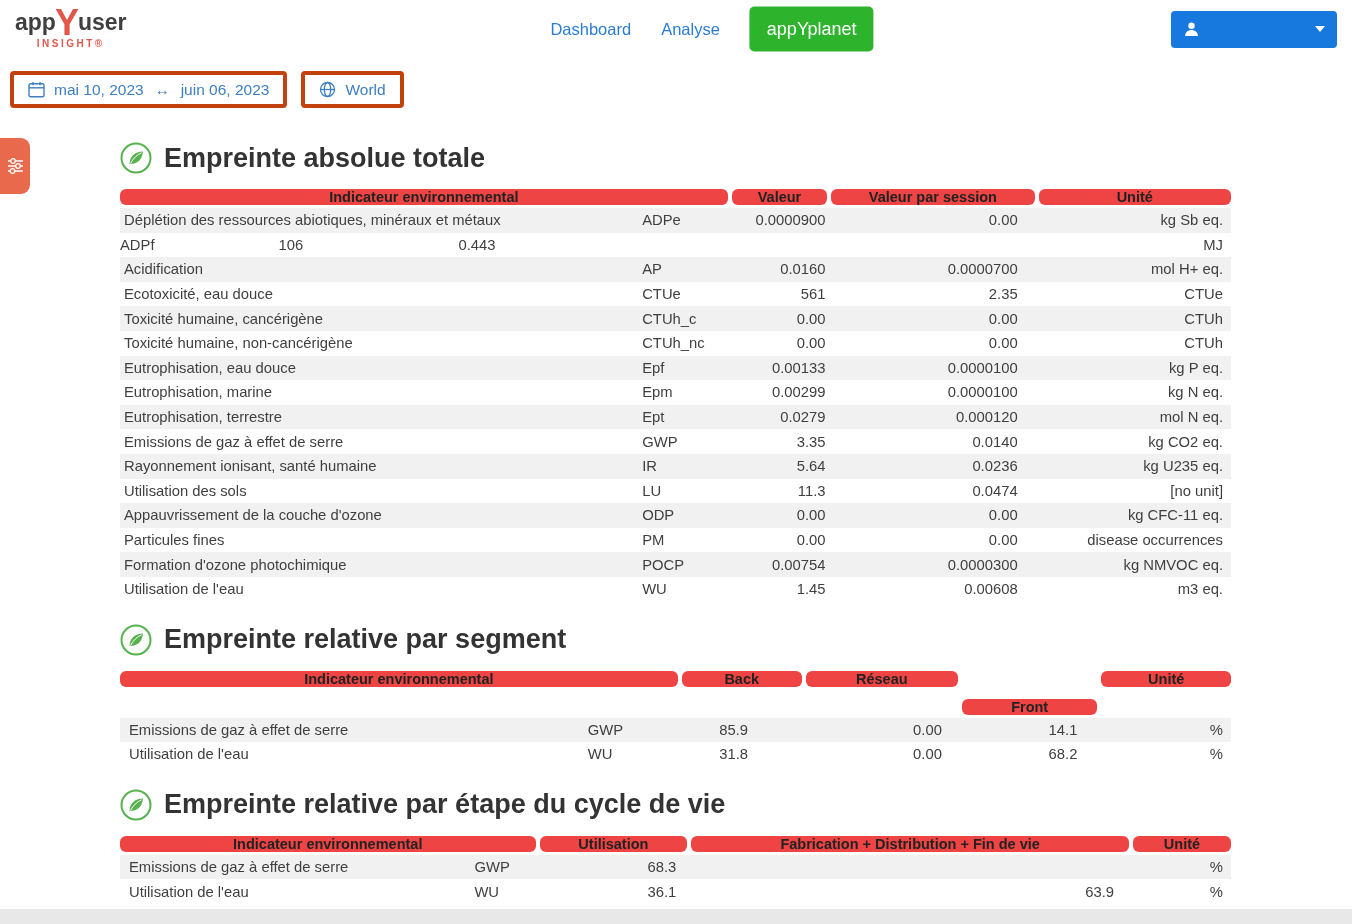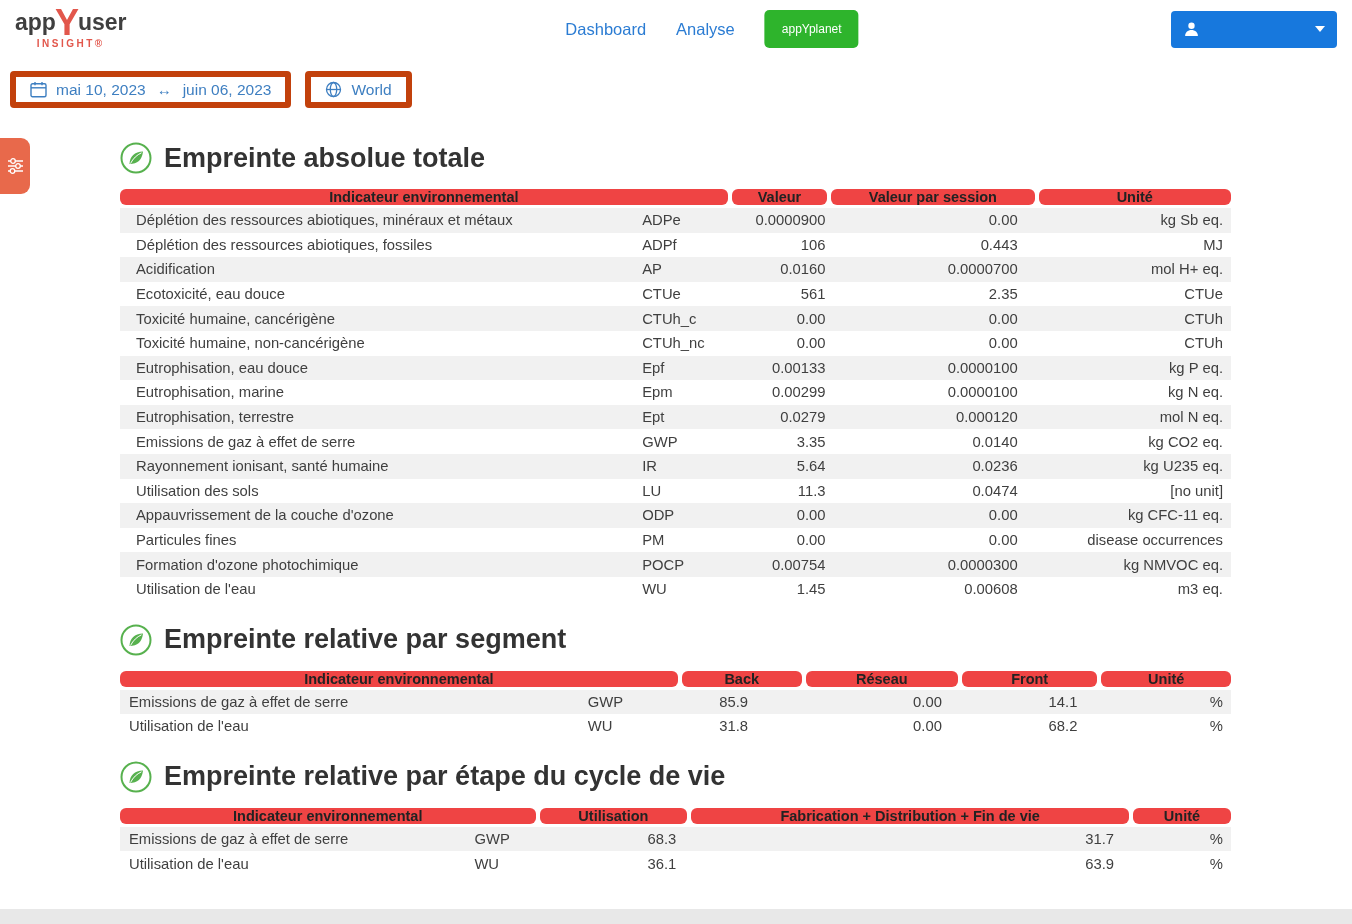--- a/index.html
+++ b/index.html
@@ -11,48 +11,48 @@
   }
   
   .navbar { height: 58px; display: flex; align-items: center; padding: 0 15px; position: relative; background:#fff; }
   .logo { display: flex; flex-direction: column; cursor: pointer; align-items: center; }
   .logo-line { display: flex; align-items: center; line-height: 1; }
   .lg-app, .lg-user { font-weight: 700; font-size: 23px; color: #3f3f3f; }
   .lg-y { font-weight: 700; font-size: 36px; color: #e2574c; line-height: 0.75; margin: 0 -1px; }
   .lg-sub { color: #e2574c; font-size: 10px; letter-spacing: 2.5px; font-weight: 700; text-align: right; margin-top: 2px; }
   .nav-center { position: absolute; left: calc(50% + 36px); top: 50%; transform: translate(-50%,-50%); display: flex; align-items: center; gap: 30px; }
   .nav-link { color: #2b7cd3; font-size: 16.5px; cursor: pointer; text-decoration: none; }
-  .planet-btn { background: #2eb42c; color: #fff; border: none; border-radius: 5px; padding: 12px 17px; font-size: 12px; cursor: pointer; font-family: inherit; }
+  .planet-btn { background: #2eb42c; color: #fff; border: none; border-radius: 5px; padding: 12px 17px; font-size: 18px; cursor: pointer; font-family: inherit; }
   .user-btn { margin-left: auto; width: 166px; height: 37px; background: #1778dd; border: none; border-radius: 4px; display: flex; align-items: center; justify-content: space-between; padding: 0 12px; cursor: pointer; }
   .caret-down { width: 0; height: 0; border-left: 5px solid transparent; border-right: 5px solid transparent; border-top: 6px solid #fff; }
   
   .filterbar { padding: 13px 0 12px 10px; display: flex; gap: 14px; align-items: center; background:#fff; }
-  .filter-btn { display: inline-flex; align-items: center; gap: 9px; height: 37px; padding: 0 14px; background: #fff; border: 6px solid #c2410c; border-radius: 4px; color: #3e7fc1; font-size: 15.5px; cursor: pointer; font-family: inherit; }
+  .filter-btn { display: inline-flex; align-items: center; gap: 9px; height: 37px; padding: 0 14px; background: #fff; border: 4px solid #c2410c; border-radius: 4px; color: #3e7fc1; font-size: 15.5px; cursor: pointer; font-family: inherit; }
   .arrow-span { color: #3e7fc1; font-size: 15px; padding: 0 2px; }
   
   .side-tab { position: absolute; left: 0; top: 138px; width: 30px; height: 56px; background: #e8694b; border-radius: 0 9px 9px 0; display: flex; align-items: center; justify-content: center; cursor: pointer; }
   
   .main { margin-left: 120px; width: 1111px; }
   .section-title { display: flex; align-items: center; gap: 12px; margin: 22px 0 15px; font-size: 27px; font-weight: 700; color: #333; }
   .leaf-badge { flex: 0 0 auto; display: flex; }
   
   .thead { display: flex; gap: 4px; margin-bottom: 3px; }
   .th { background: #ef4444; border-radius: 6px; height: 16px; display: flex; align-items: center; justify-content: center; font-weight: 700; font-size: 14.5px; color: #222; }
   .tbody .tr { display: flex; align-items: center; height: 24.6px; font-size: 14.8px; color: #3f3f3f; }
   .tbody .tr:nth-child(odd) { background: #f1f1f1; }
   .td { white-space: nowrap; overflow: hidden; }
   
   .t1 .th1 { flex: 0 0 54.7%; } .t1 .th2 { flex: 0 0 8.6%; } .t1 .th3 { flex: 0 0 18.3%; } .t1 .th4 { flex: 1; }
-  .t1 .c1 { flex: 0 0 47.0%; padding-left: 16px; }
+  .t1 .c1 { flex: 0 0 47.0%; padding-left: 4px; }
   .t1 .c2 { flex: 0 0 7.8%; }
   .t1 .c3 { flex: 0 0 8.7%; text-align: right; }
   .t1 .c4 { flex: 0 0 18.2%; text-align: right; padding-right: 10px; }
   .t1 .c5 { flex: 1; text-align: right; padding-right: 8px; }
   
-  .t2 .th1 { flex: 0 0 50.2%; } .t2 .th2 { flex: 0 0 10.8%; } .t2 .th3 { flex: 0 0 13.7%; } .t2 .th4 { flex: 0 0 12.2%; } .t2 .th5 { flex: 1; }
+  .t2 .th1 { flex: 0 0 50.2%; } .t2 .th2 { flex: 0 0 10.8%; } .t2 .th3 { flex: 0 0 13.7%; } .t2 .th4 { flex: 0 0 12.2%; margin-top: 28px; } .t2 .th5 { flex: 1; }
   .t2 .c1 { flex: 0 0 42.1%; padding-left: 9px; }
   .t2 .c2 { flex: 0 0 8.1%; }
   .t2 .c3 { flex: 0 0 10.8%; text-align: center; padding-right: 8px; }
   .t2 .c4 { flex: 0 0 13.7%; text-align: right; padding-right: 8px; }
   .t2 .c5 { flex: 0 0 12.2%; text-align: right; padding-right: 8px; }
   .t2 .c6 { flex: 1; text-align: right; padding-right: 8px; }
   
   .t3 .th1 { flex: 0 0 37.4%; } .t3 .th2 { flex: 0 0 13.3%; } .t3 .th3 { flex: 0 0 39.4%; border-radius: 6px; } .t3 .th4 { flex: 1; }
   .t3 .c1 { flex: 0 0 31.9%; padding-left: 9px; }
   .t3 .c2 { flex: 0 0 5.6%; }
@@ -156,21 +156,20 @@
     </div>
     <div class="tbody">
       <div class="tr">
         <div class="td c1">Déplétion des ressources abiotiques, minéraux et métaux</div>
         <div class="td c2">ADPe</div>
         <div class="td c3">0.0000900</div>
         <div class="td c4">0.00</div>
         <div class="td c5">kg Sb eq.</div>
       </div>
       <div class="tr">
-        <div class="td c1">Déplétion des ressources abiotiques, fossiles</div>
         <div class="td c2">ADPf</div>
         <div class="td c3">106</div>
         <div class="td c4">0.443</div>
         <div class="td c5">MJ</div>
       </div>
       <div class="tr">
         <div class="td c1">Acidification</div>
         <div class="td c2">AP</div>
         <div class="td c3">0.0160</div>
         <div class="td c4">0.0000700</div>
@@ -325,21 +324,20 @@
       <div class="th th1">Indicateur environnemental</div>
       <div class="th th2">Utilisation</div>
       <div class="th th3">Fabrication + Distribution + Fin de vie</div>
       <div class="th th4">Unité</div>
     </div>
     <div class="tbody">
       <div class="tr">
         <div class="td c1">Emissions de gaz à effet de serre</div>
         <div class="td c2">GWP</div>
         <div class="td c3">68.3</div>
-        <div class="td c4">31.7</div>
         <div class="td c5">%</div>
       </div>
       <div class="tr">
         <div class="td c1">Utilisation de l'eau</div>
         <div class="td c2">WU</div>
         <div class="td c3">36.1</div>
         <div class="td c4">63.9</div>
         <div class="td c5">%</div>
       </div>
     </div>

